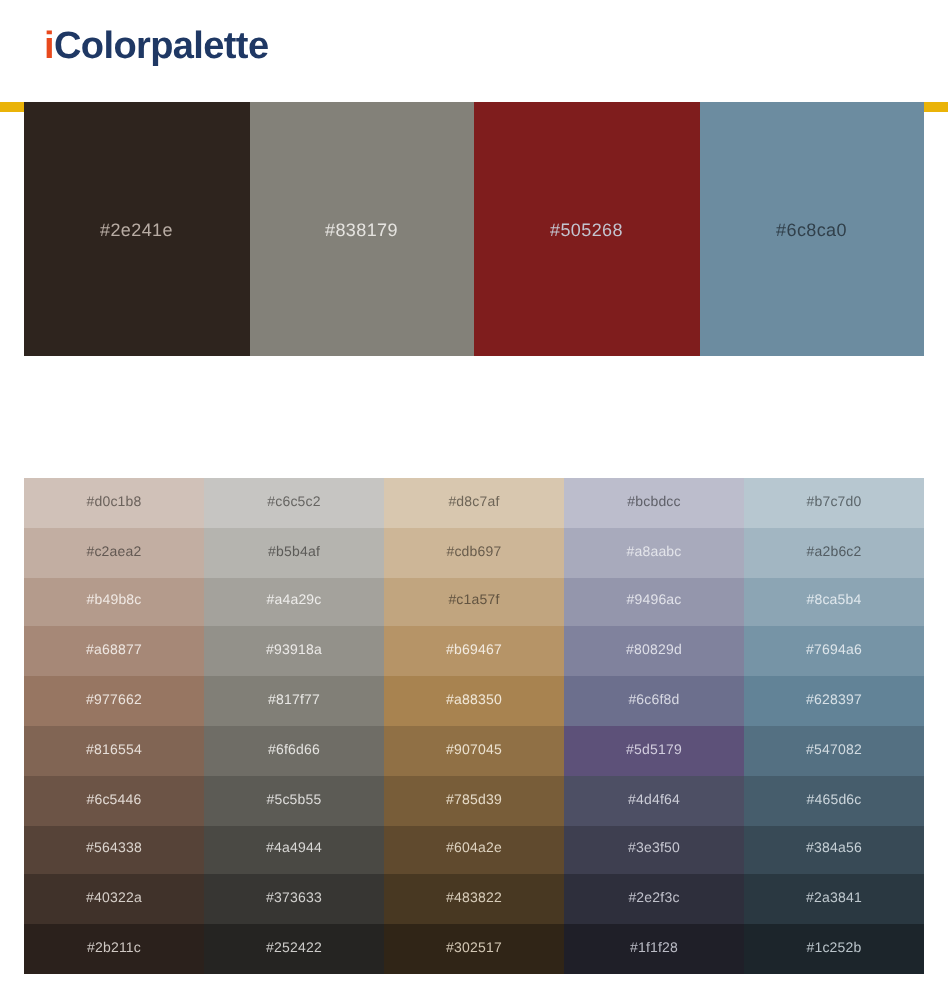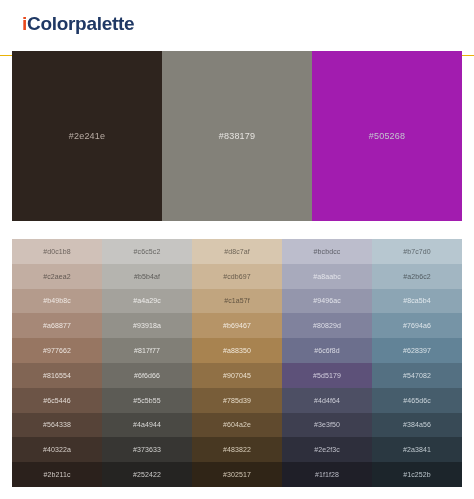--- a/index.html
+++ b/index.html
@@ -22,21 +22,21 @@
     height: 499px;
     background: #ffffff;
     box-sizing: border-box;
   }
 
   
   #header {
     position: relative;
     height: 56px;
     background: #ffffff;
-    border-bottom: 1px solid #eab308;
+    border-bottom: 5px solid #eab308;
     box-sizing: border-box;
   }
   #brand {
     position: absolute;
     left: 22px;
     top: 13px;
     font-size: 19px;
     font-weight: bold;
     letter-spacing: -0.3px;
     color: #1f3864;
@@ -53,21 +53,21 @@
     color: #2b2b2b;
     white-space: nowrap;
   }
 
   
   #hero {
     position: absolute;
     left: 12px;
     top: 51px;
     width: 450px;
-    height: 170px;
+    height: 127px;
     display: flex;
   }
   .hero-cell {
     flex: 1 1 0;
     position: relative;
     display: flex;
     align-items: center;
     justify-content: center;
   }
   .hero-label {
@@ -114,22 +114,25 @@
     </div>
   </div>
 
   <div id="hero">
       <div class="hero-cell" style="background: rgb(46, 36, 30);">
         <span class="hero-label" style="color: rgb(184, 172, 164);">#2e241e</span>
       </div>
       <div class="hero-cell" style="background: rgb(131, 129, 121);">
         <span class="hero-label" style="color: rgb(230, 228, 224);">#838179</span>
       </div>
-      <div class="hero-cell" style="background: #a21caf;">
+      <div class="hero-cell" style="background: #7f1d1d;">
         <span class="hero-label" style="color: rgb(195, 196, 207);">#505268</span>
+      </div>
+      <div class="hero-cell" style="background: rgb(108, 140, 160);">
+        <span class="hero-label" style="color: rgb(49, 64, 75);">#6c8ca0</span>
       </div>
     </div>
 
   <div id="grid">
       <div class="grid-row">
         <div class="grid-cell" style="background: rgb(208, 193, 184);">
           <span class="grid-label" style="color: rgb(107, 98, 92);">#d0c1b8</span>
         </div>
         <div class="grid-cell" style="background: rgb(198, 197, 194);">
           <span class="grid-label" style="color: rgb(102, 101, 98);">#c6c5c2</span>

